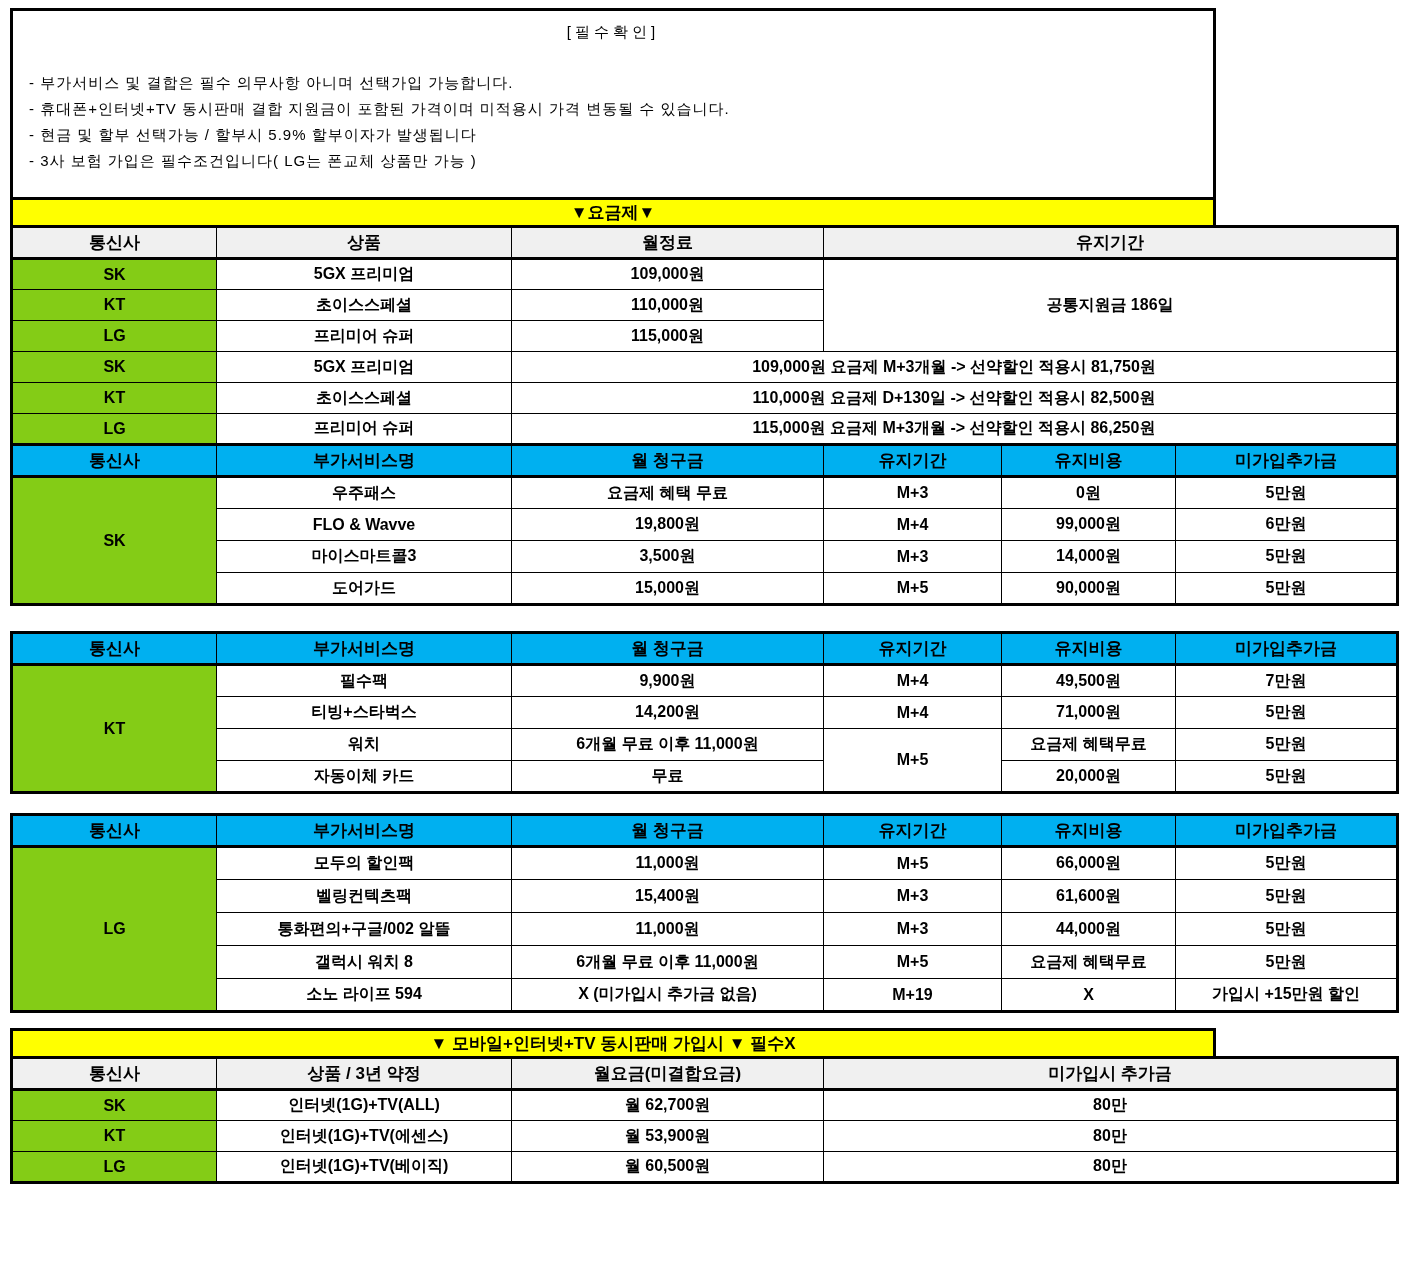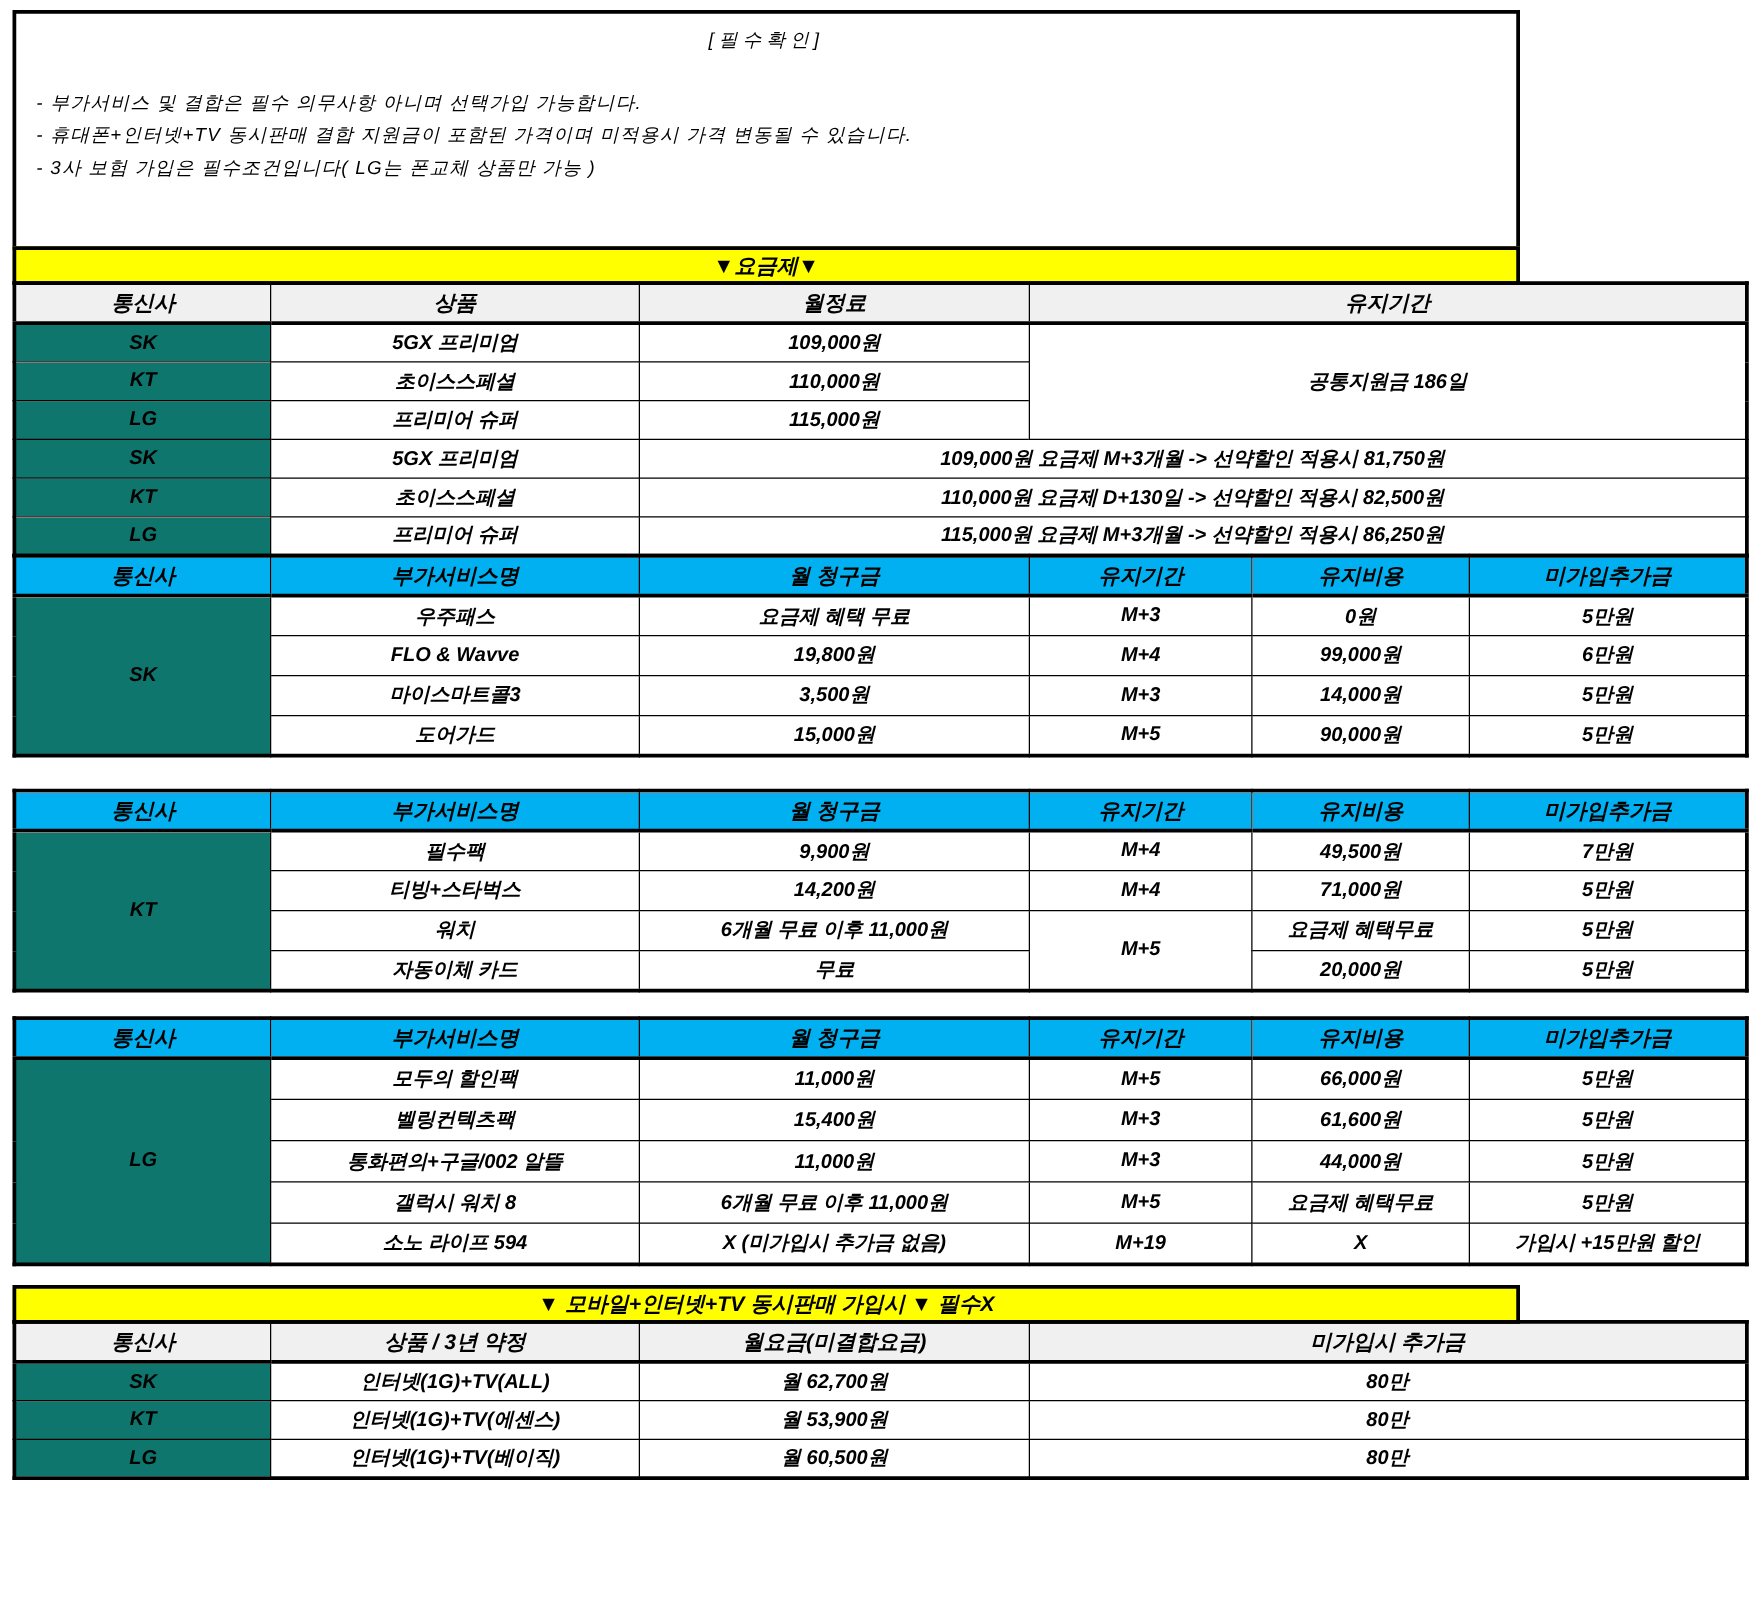--- a/index.html
+++ b/index.html
@@ -2,21 +2,21 @@
 <html><head>
 <meta charset="utf-8">
 <style>
   * { box-sizing: border-box; }
   html, body { margin: 0; padding: 0; background: #ffffff; }
   body {
     width: 1406px; height: 1279px;
     font-family: "Liberation Sans", "DejaVu Sans", sans-serif;
     color: #000;
   }
-  .sheet { width: 1206px; margin: 8px 10px 0 10px; font-style: italic; }
+  .sheet { width: 1206px; margin: 8px 10px 0 10px; }
 
   
   .notice-box {
     border: 3px solid #000;
     height: 192px;
     padding-top: 12px;
   }
   .notice-title {
     text-align: center;
     font-size: 15px;
@@ -53,38 +53,39 @@
     font-size: 16px;
     padding: 0 4px;
     overflow: hidden;
     white-space: nowrap;
   }
   .tbl tr { height: 31px; }
   .tbl tr.hdr { height: 32px; }
   .tbl tr.hdr td { border-bottom: 3px solid #000; font-size: 17px; }
   .hdr-gray td { background: #F0F0F0; }
   .hdr-blue td { background: #00B0F0; }
-  td.gray { background: #0f766e; }
+  td.gray { background: #84cc16; }
   .addon-tbl tr { height: 32px; }
   .lg-tbl tr { height: 33px; }
 
   .gap-a { height: 25px; }
   .gap-b { height: 19px; }
   .gap-c { height: 15px; }
 </style>
 </head>
 <body>
 
 <div class="sheet">
 
   <div class="notice-box">
     <div class="notice-title">[필수확인]</div>
     <div class="notice-lines">
       <div class="notice-line">- 부가서비스 및 결합은 필수 의무사항 아니며 선택가입 가능합니다.</div>
       <div class="notice-line">- 휴대폰+인터넷+TV 동시판매 결합 지원금이 포함된 가격이며 미적용시 가격 변동될 수 있습니다.</div>
+      <div class="notice-line">- 현금 및 할부 선택가능 / 할부시 5.9% 할부이자가 발생됩니다</div>
       <div class="notice-line">- 3사 보험 가입은 필수조건입니다( LG는 폰교체 상품만 가능 )</div>
     </div>
   </div>
 
   <div class="band">▼요금제▼</div>
 
   <table class="tbl joined">
     <colgroup>
       <col style="width:205px">
         <col style="width:295px">

